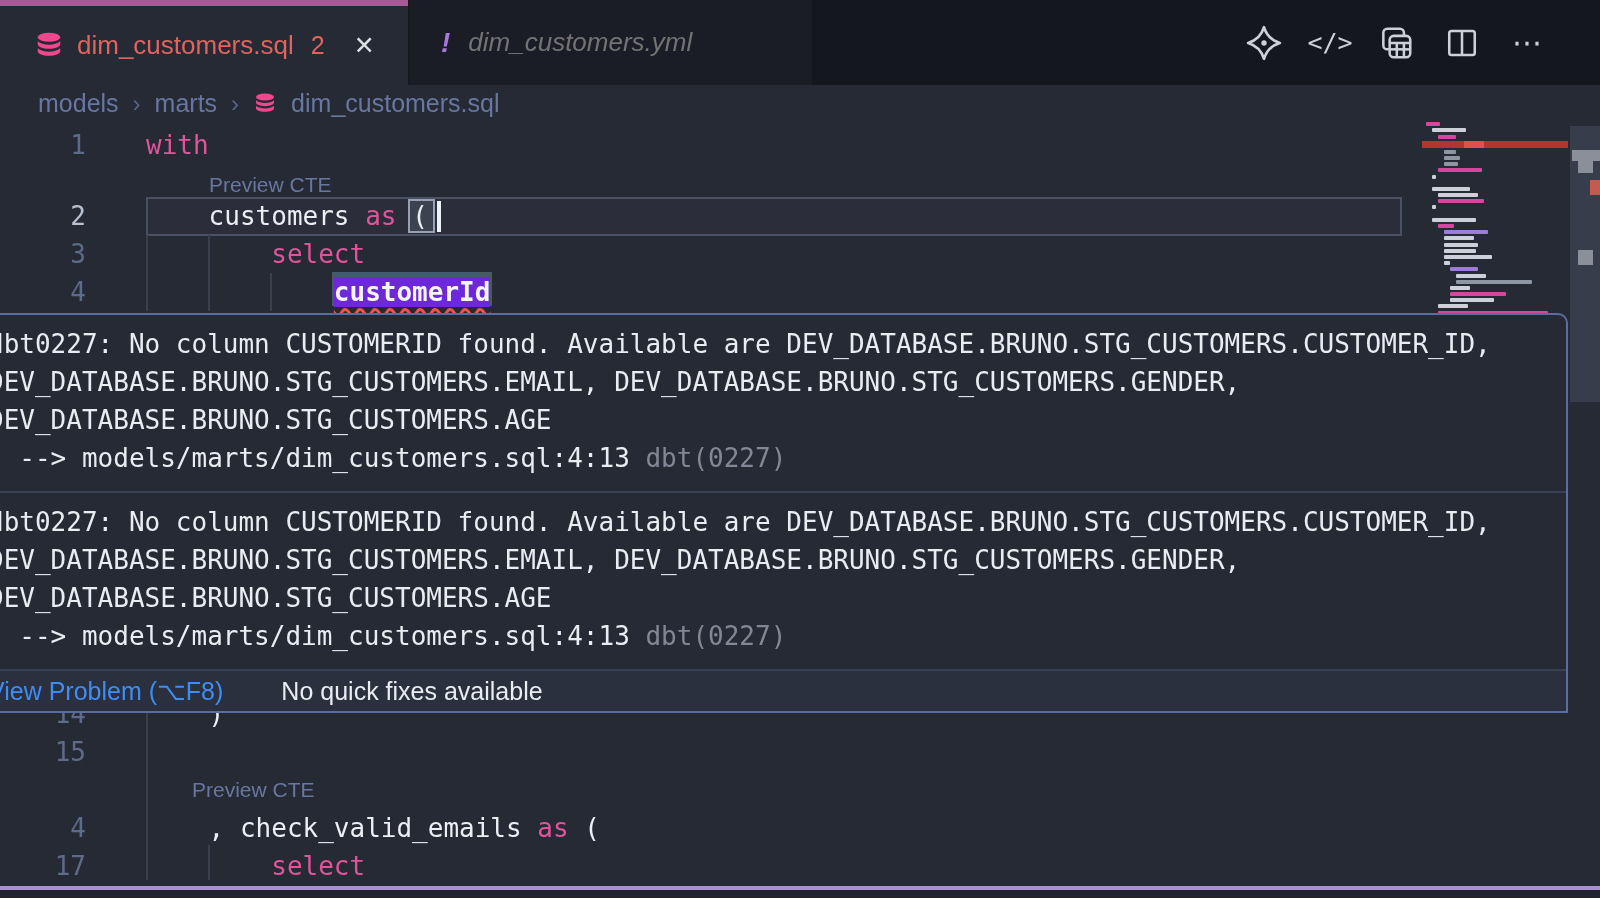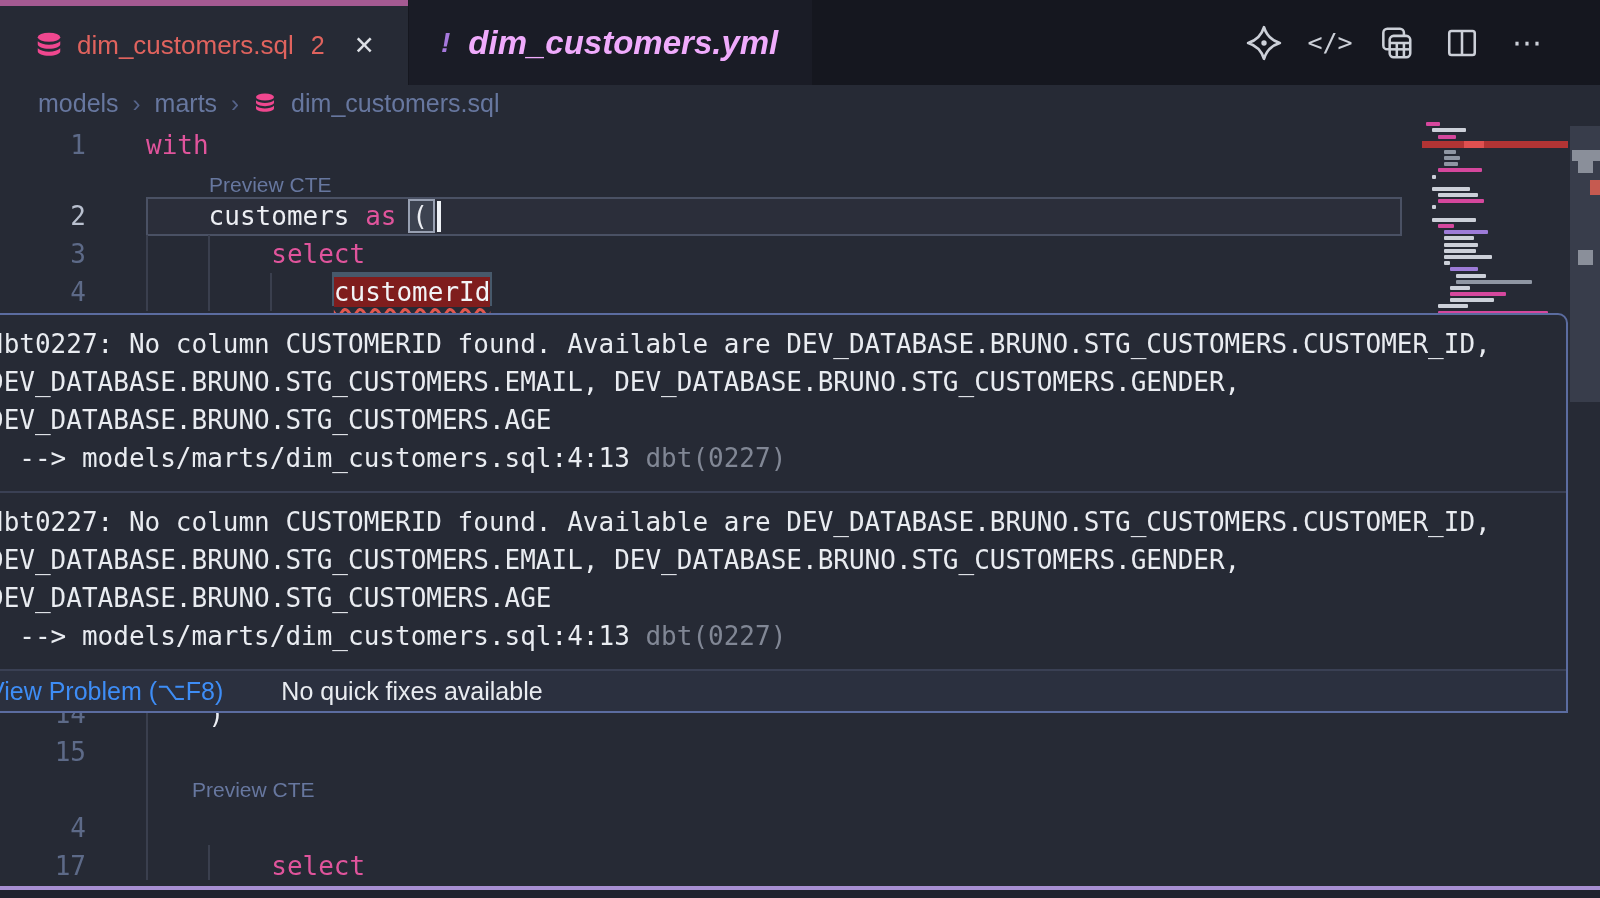--- a/index.html
+++ b/index.html
@@ -9,21 +9,21 @@
   
   .tabbar{position:absolute;left:0;top:0;width:1600px;height:85px;background:#15171f;}
   .tab-active{position:absolute;left:0;top:0;width:408px;height:85px;background:#262a35;
      border-top:6px solid #a45a92;box-sizing:border-box;display:flex;align-items:center;
      padding-left:34px;gap:13px;cursor:pointer;}
   .tab-active .label{color:#e0635e;font-size:26px;}
   .tab-active .badge{color:#e0635e;font-size:25px;margin-left:4px;}
   .tab-close{color:#dde0e6;font-size:25px;margin-left:16px;}
   .tab-inactive{position:absolute;left:409px;top:0;width:371px;height:85px;background:#1a1c26;
      display:flex;align-items:center;padding-left:32px;gap:18px;cursor:pointer;}
-  .tab-inactive .label{color:#f0abfc;font-size:33px;font-style:italic;font-weight:bold;}
+  .tab-inactive .label{color:#737373;font-size:26px;font-style:italic;}
   .warn-glyph{color:#a678dc;font-size:28px;font-weight:bold;font-style:italic;}
   .toolbar{position:absolute;top:0;right:52px;height:85px;display:flex;align-items:center;gap:26px;color:#ccd0d8;}
   .toolbar .icon{width:40px;height:40px;display:flex;align-items:center;justify-content:center;cursor:pointer;}
   .code-glyph{font-family:"DejaVu Sans Mono",monospace;font-size:25px;color:#ccd0d8;}
   .dots-glyph{font-size:30px;color:#ccd0d8;letter-spacing:2px;}
 
   
   .breadcrumb{position:absolute;left:0;top:85px;width:1600px;height:37px;background:#262a35;
      display:flex;align-items:center;padding-left:38px;gap:14px;font-size:25px;color:#67779f;}
   .breadcrumb .sep{color:#56648a;font-size:24px;}
@@ -31,22 +31,22 @@
 
   
   .row{position:absolute;left:0;width:1404px;height:38px;line-height:38px;
        font-family:"DejaVu Sans Mono",monospace;font-size:26px;}
   .ln{position:absolute;left:0;top:0;width:86px;text-align:right;color:#5d6a88;}
   .ln.cur{color:#b9c0cf;}
   .code{position:absolute;left:146px;top:0;white-space:pre;text-align:center;}
   .seg-keyword{color:#e0549c;}
   .seg-plain{color:#eceef3;}
   .seg-bracket{color:#eceef3;}
-  .seg-error-highlight{color:#f2f4f7;background:#7f1d1d;box-shadow:0 -3px 0 2px #47596b;
-      text-decoration:underline wavy #e2574f 2.5px;text-underline-offset:7px;}
+  .seg-error-highlight{color:#f2f4f7;background:#6d28d9;box-shadow:0 -3px 0 2px #47596b;
+      text-decoration:underline wavy #e2574f 2.5px;text-underline-offset:7px;font-weight:bold;}
   .codelens{position:absolute;top:2px;font-family:"Liberation Sans",sans-serif;font-size:21px;
       color:#67779f;line-height:34px;cursor:pointer;}
 
   .curline-box{position:absolute;left:146px;top:197px;width:1256px;height:39px;box-sizing:border-box;
       border:2px solid #4a5164;background:rgba(130,140,165,0.05);}
   .bracket-box{position:absolute;left:408px;top:199px;width:27px;height:34px;box-sizing:border-box;
       border:2px solid #98a0b2;background:#3c4250;}
   .cursor-caret{position:absolute;left:437px;top:201px;width:4px;height:31px;background:#eef1f6;z-index:3;}
   .indent-guide{position:absolute;width:2px;background:#3a3f4e;}
 
@@ -180,20 +180,21 @@
     </div>
     <div class="row" style="top: 733px;">
       <span class="ln">15</span>
       <span class="code"></span>
     </div>
     <div class="row" style="top: 771px;">
       <span class="codelens" style="left: 192px;">Preview CTE</span>
     </div>
     <div class="row" style="top: 809px;">
       <span class="ln">4</span>
+      <span class="code"><span class="seg-plain">    , check_valid_emails </span><span class="seg-keyword">as</span><span class="seg-plain"> (</span></span>
     </div>
     <div class="row" style="top: 847px; text-decoration: underline;">
       <span class="ln">17</span>
       <span class="code"><span class="seg-plain">        </span><span class="seg-keyword">select</span></span>
     </div>
   </div>
 <div class="cursor-caret"></div>
 
 <div class="popup" id="popup">
   <div id="popup-blocks">

